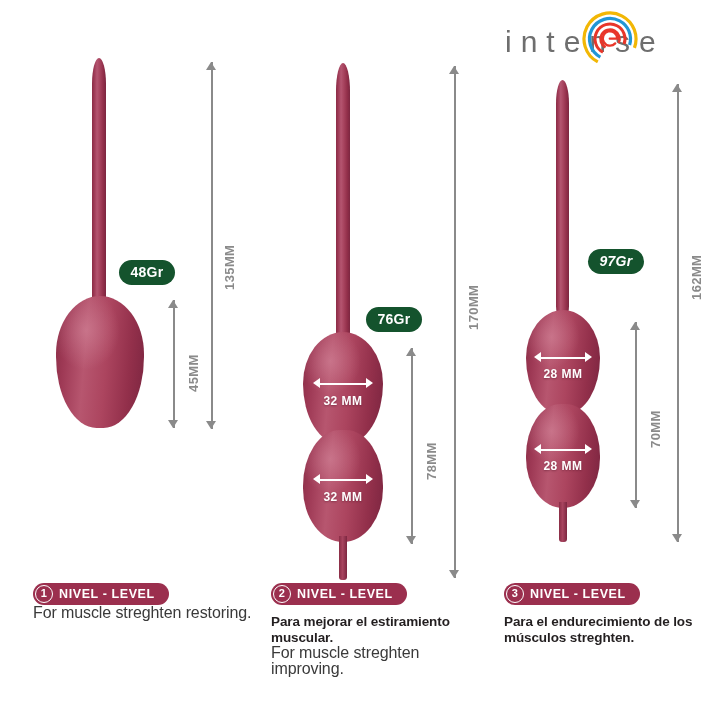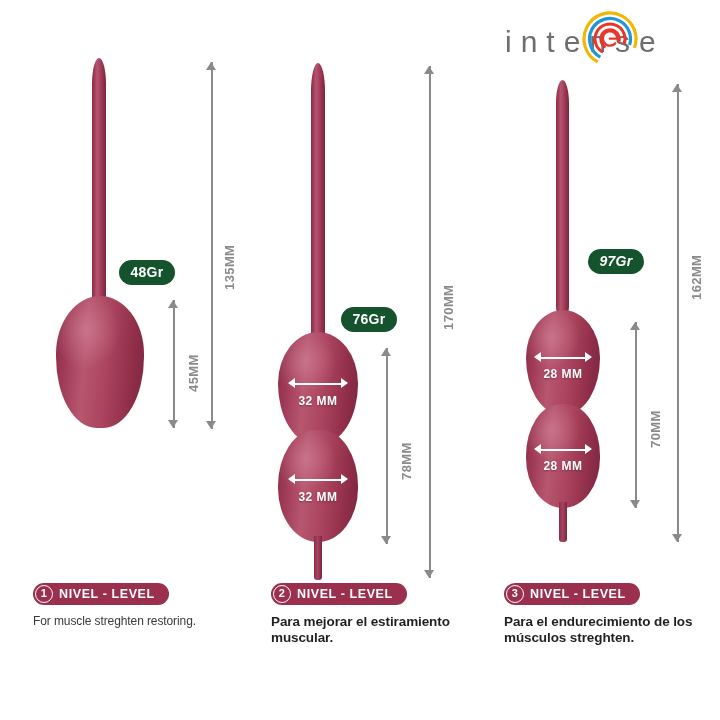--- a/index.html
+++ b/index.html
@@ -16,21 +16,21 @@
     position:absolute;left:0;top:14px;width:205px;height:40px;
     font-size:30px;letter-spacing:9px;color:#6E6E6E;
     font-family:"Liberation Sans", sans-serif;font-weight:400;
     white-space:pre;line-height:40px;
   }
   #logo .mark{position:absolute;left:76px;top:2px;width:58px;height:58px;}
 
   
   .col{position:absolute;top:0;width:240px;height:720px;}
   #col1{left:0;}
-  #col2{left:230px;}
+  #col2{left:255px;}
   #col3{left:470px;}
 
   .toy{position:absolute;}
   .stem{
     position:absolute;border-radius:50% 50% 28% 28% / 10% 10% 4% 4%;
     background:
       linear-gradient(90deg,
         #8E2F49 0%, #A8track 0%, #9C3753 12%, #B8536F 34%,
         #AE4560 52%, #93304B 78%, #7E2740 100%);
   }
@@ -98,21 +98,21 @@
   .lvlnum{
     position:absolute;left:2px;top:2px;width:18px;height:18px;border-radius:50%;
     background:#9B2F4E;border:1.6px solid #fff;box-sizing:border-box;
     color:#fff;font-size:11px;font-weight:700;line-height:15px;text-align:center;
   }
   .cap-es{
     margin-top:9px;color:#231F20;font-size:13.5px;font-weight:700;
     line-height:15.5px;letter-spacing:-.1px;
   }
   .cap-en{
-    margin-top:8px;color:#3A3A3A;font-size:12px;font-weight:400;
+    color:#3A3A3A;font-size:16px;font-weight:400;
     line-height:16px;letter-spacing:-.1px;
   }
 </style>
 </head>
 <body>
 
 <div id="stage">
 
   <div id="logo">
     <div class="wordmark">intense</div>
@@ -243,20 +243,21 @@
     </div>
     <div class="cap-en">For muscle streghten restoring.</div>
   </div>
 
   <div class="caption" style="left:271px;top:583px;">
     <div class="lvlpill">
       <span class="lvlnum">2</span>
       <span>NIVEL - LEVEL</span>
     </div>
     <div class="cap-es">Para mejorar el estiramiento muscular.</div>
+    <div class="cap-en">For muscle streghten improving.</div>
   </div>
 
   <div class="caption" style="left:504px;top:583px;width:210px;">
     <div class="lvlpill">
       <span class="lvlnum">3</span>
       <span>NIVEL - LEVEL</span>
     </div>
     <div class="cap-es">Para el endurecimiento de los músculos streghten.</div>
   </div>
 

